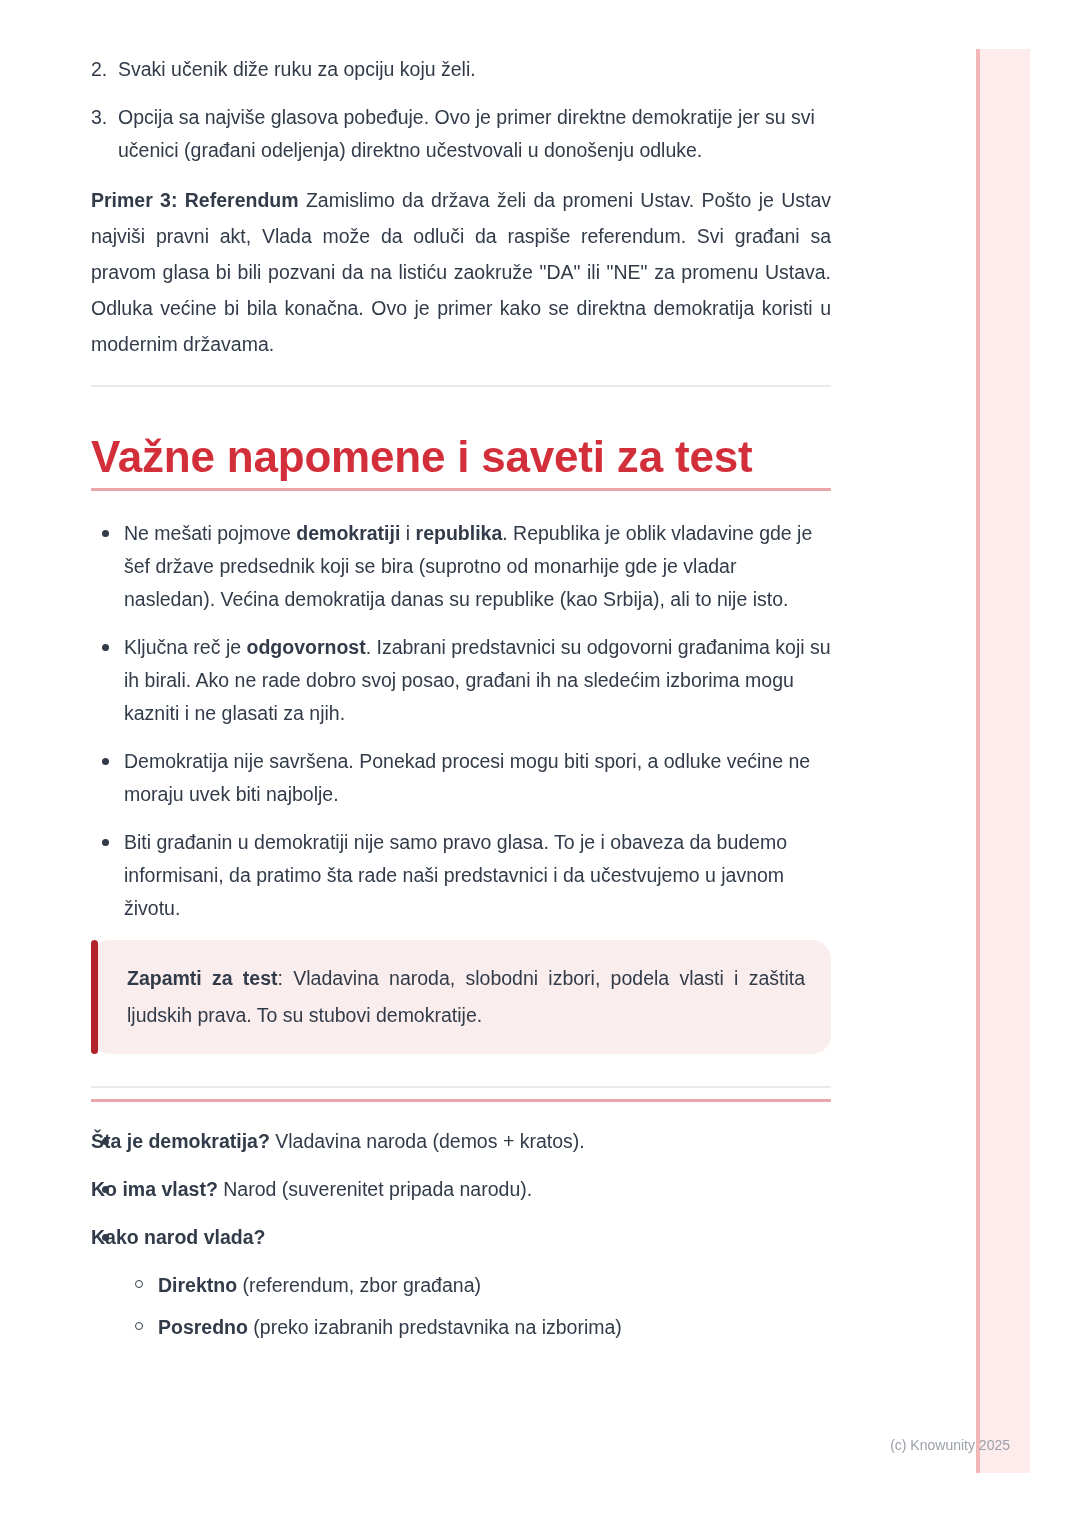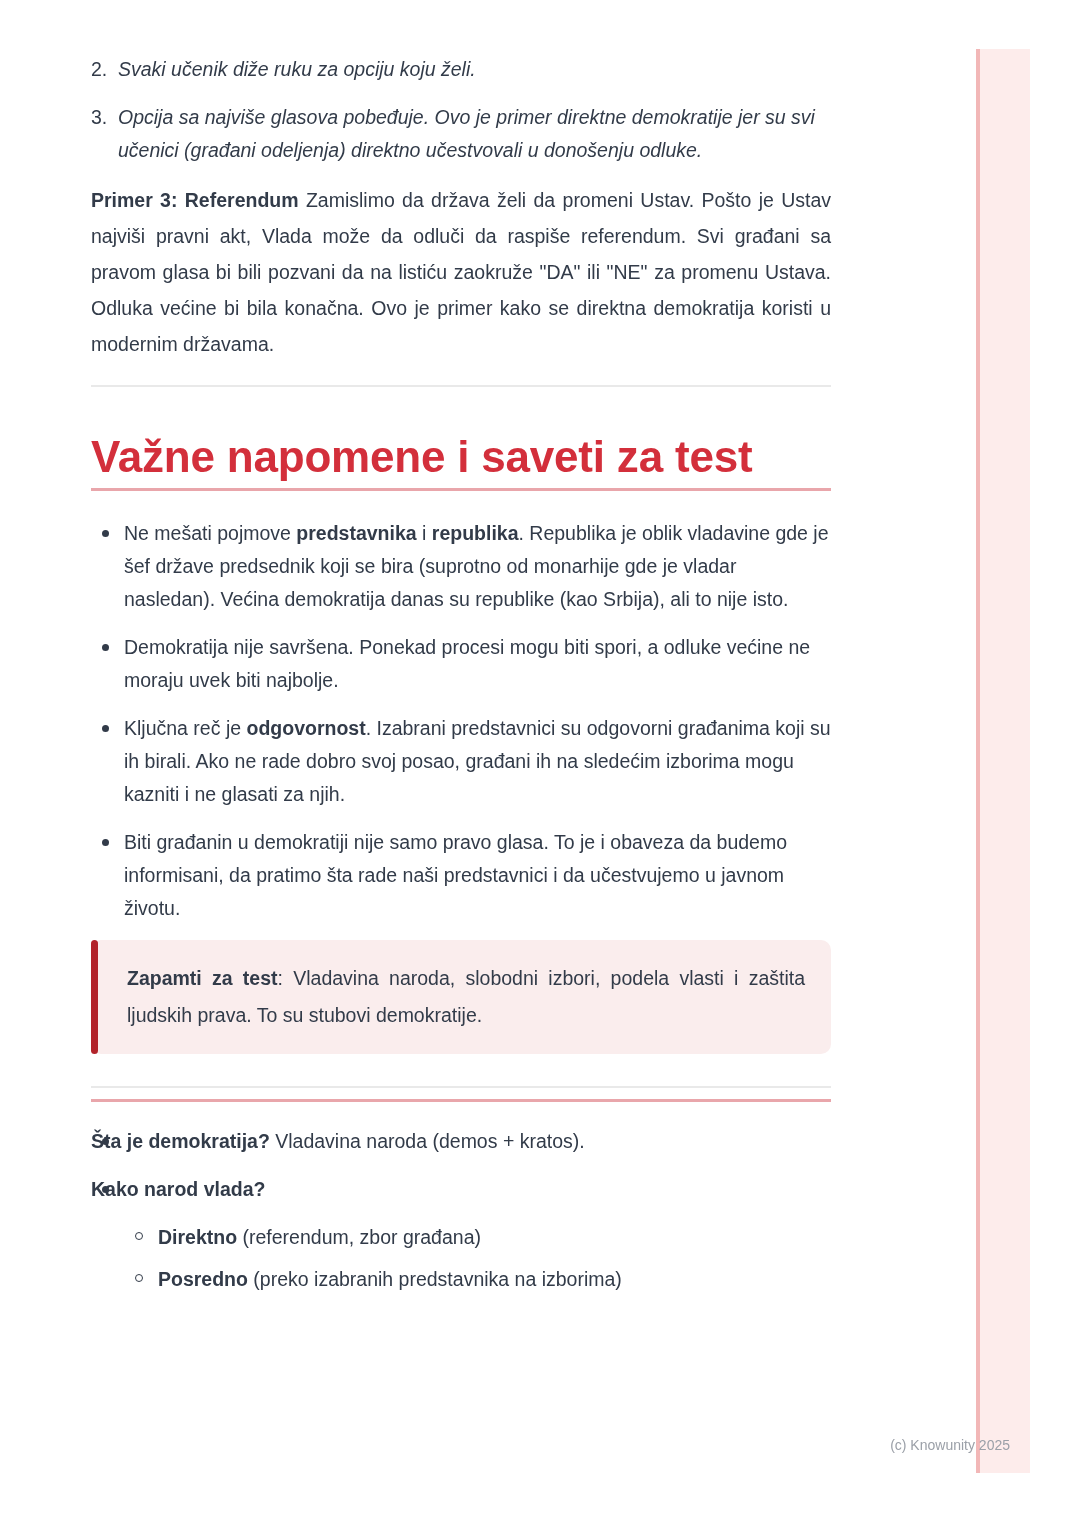--- a/index.html
+++ b/index.html
@@ -31,21 +31,21 @@
     z-index: 1;
   }
   
   .ol-item {
     display: flex;
     font-size: 19.5px;
     line-height: 33px;
     margin-bottom: 15px;
   }
   .ol-num { width: 27px; flex: none; }
-  .ol-text { flex: 1; font-style: italic; }
+  .ol-text { flex: 1; }
   
   .para {
     margin-top: 12px;
     font-size: 19.5px;
     line-height: 36px;
     text-align: justify;
   }
   b { font-weight: 700; }
   
   .divider {
@@ -80,21 +80,21 @@
     position: absolute; left: 11px; top: 13px;
     width: 7px; height: 7px; border-radius: 50%;
     background: currentColor;
   }
   .b-text { flex: 1; }
   
   .callout {
     position: relative;
     margin-top: 0;
     background: var(--callout-bg, #faeded);
-    border-radius: 10px;
+    border-radius: 19px;
     padding: 20px 26px 20px 36px;
   }
   .callout-bar {
     position: absolute;
     left: 0; top: 0;
     width: 7px; height: 100%;
     border-radius: 5px;
     background: var(--callout-border, #b2232a);
   }
   .callout-text {
@@ -155,33 +155,33 @@
     <div class="divider"></div>
 
     <h2 class="section-title">Važne napomene i saveti za test</h2>
     <div class="title-underline"></div>
 
     <div class="bullet-list">
       <div class="b-item">
         <span class="b-marker">
             <span class="b-dot"></span>
           </span>
-        <span class="b-text"><span>Ne mešati pojmove </span><b>predstavnika</b><span> i </span><b>republika</b><span>. Republika je oblik vladavine gde je šef države predsednik koji se bira (suprotno od monarhije gde je vladar nasledan). Većina demokratija danas su republike (kao Srbija), ali to nije isto.</span></span>
+        <span class="b-text"><span>Ne mešati pojmove </span><b>demokratiji</b><span> i </span><b>republika</b><span>. Republika je oblik vladavine gde je šef države predsednik koji se bira (suprotno od monarhije gde je vladar nasledan). Većina demokratija danas su republike (kao Srbija), ali to nije isto.</span></span>
+      </div>
+      <div class="b-item">
+        <span class="b-marker">
+            <span class="b-dot"></span>
+          </span>
+        <span class="b-text"><span>Ključna reč je </span><b>odgovornost</b><span>. Izabrani predstavnici su odgovorni građanima koji su ih birali. Ako ne rade dobro svoj posao, građani ih na sledećim izborima mogu kazniti i ne glasati za njih.</span></span>
       </div>
       <div class="b-item">
         <span class="b-marker">
             <span class="b-dot"></span>
           </span>
         <span class="b-text"><span>Demokratija nije savršena. Ponekad procesi mogu biti spori, a odluke većine ne moraju uvek biti najbolje.</span></span>
-      </div>
-      <div class="b-item">
-        <span class="b-marker">
-            <span class="b-dot"></span>
-          </span>
-        <span class="b-text"><span>Ključna reč je </span><b>odgovornost</b><span>. Izabrani predstavnici su odgovorni građanima koji su ih birali. Ako ne rade dobro svoj posao, građani ih na sledećim izborima mogu kazniti i ne glasati za njih.</span></span>
       </div>
       <div class="b-item">
         <span class="b-marker">
             <span class="b-dot"></span>
           </span>
         <span class="b-text"><span>Biti građanin u demokratiji nije samo pravo glasa. To je i obaveza da budemo informisani, da pratimo šta rade naši predstavnici i da učestvujemo u javnom životu.</span></span>
       </div>
     </div>
 
     <div class="callout">
@@ -192,20 +192,26 @@
     <div class="divider divider-2"></div>
 
     <div class="title-underline"></div>
 
     <div class="bullet-list review">
       <div class="b-item">
         <span class="b-marker">
             <span class="b-dot"></span>
           </span>
         <span class="b-text"><b>Šta je demokratija?</b><span> Vladavina naroda (demos + kratos).</span></span>
+      </div>
+      <div class="b-item">
+        <span class="b-marker">
+            <span class="b-dot"></span>
+          </span>
+        <span class="b-text"><b>Ko ima vlast?</b><span> Narod (suverenitet pripada narodu).</span></span>
       </div>
       <div class="b-item">
         <span class="b-marker">
             <span class="b-dot"></span>
           </span>
         <span class="b-text"><b>Kako narod vlada?</b></span>
       </div>
       <div class="sub-list">
         <div class="sub-item">
           <span class="sub-marker">

